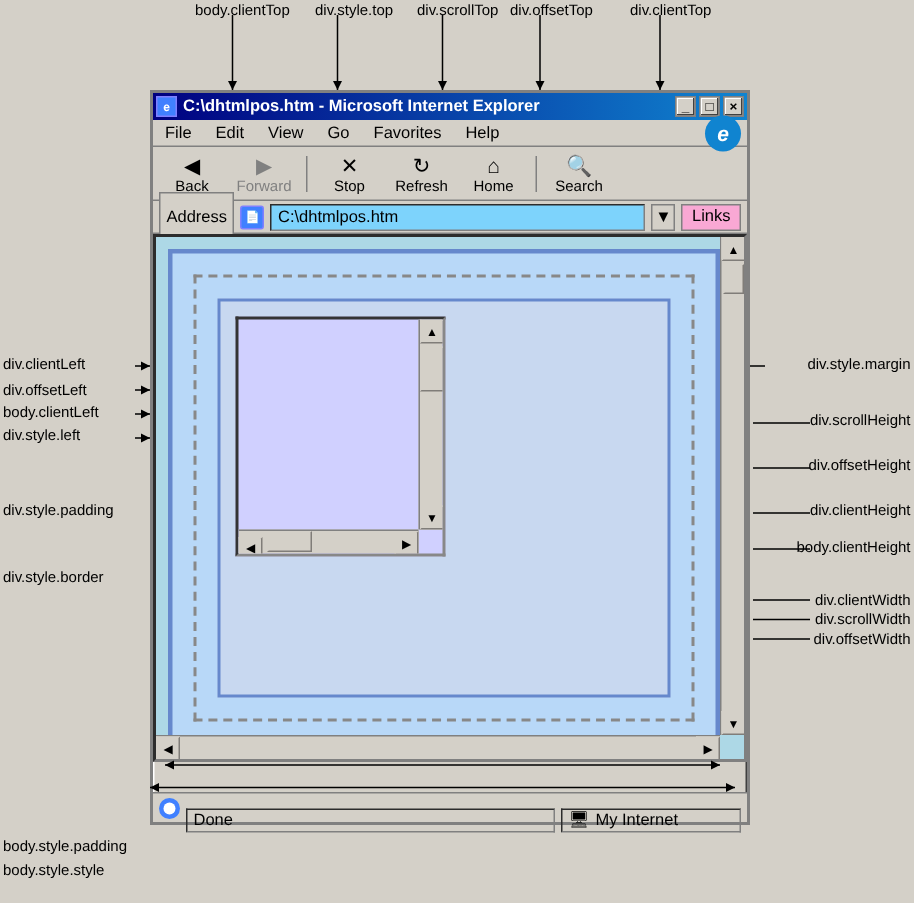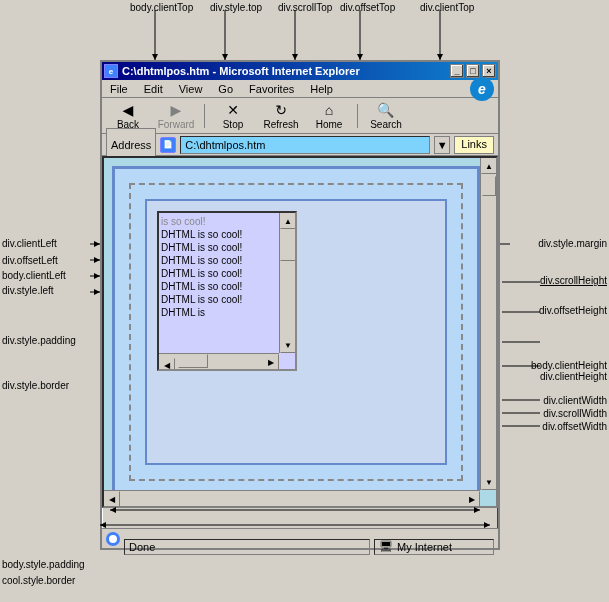--- a/index.html
+++ b/index.html
@@ -154,21 +154,21 @@
     .address-dropdown {
       width: 16px; height: 18px;
       background: #d4d0c8;
       border: 1px solid #808080;
       display: flex; align-items: center; justify-content: center;
       cursor: pointer;
     }
     .links-btn {
       font-size: 11px;
       padding: 1px 6px;
-      background: #fef9c3;
+      background: #f9a8d4;
       border: 1px solid #808080;
       height: 18px;
       cursor: pointer;
     }
 
     
     .browser-content {
       position: relative;
       background: #add8e6;
       overflow: hidden;
@@ -227,32 +227,32 @@
   <div class="label" style="top:2px; left:420px;">div.clientTop</div>
 
   <div class="label" style="top:238px; left:2px;">div.clientLeft</div>
   <div class="label" style="top:255px; left:2px;">div.offsetLeft</div>
   <div class="label" style="top:270px; left:2px;">body.clientLeft</div>
   <div class="label" style="top:285px; left:2px;">div.style.left</div>
   <div class="label" style="top:335px; left:2px;">div.style.padding</div>
   <div class="label" style="top:380px; left:2px;">div.style.border</div>
 
   <div class="label" style="top:238px; right:2px;">div.style.margin</div>
-  <div class="label" style="top:275px; right:2px;text-decoration:underline;">div.scrollHeight</div>
+  <div class="label" style="top:275px; right:2px;">div.scrollHeight</div>
   <div class="label" style="top:305px; right:2px;">div.offsetHeight</div>
-  <div class="label" style="top:335px; right:2px;margin-top:36px;">div.clientHeight</div>
+  <div class="label" style="top:335px; right:2px;">div.clientHeight</div>
   <div class="label" style="top:360px; right:2px;">body.clientHeight</div>
   <div class="label" style="top:395px; right:2px;">div.clientWidth</div>
   <div class="label" style="top:408px; right:2px;">div.scrollWidth</div>
   <div class="label" style="top:421px; right:2px;">div.offsetWidth</div>
 
   <div class="label" style="bottom:78px; left:170px;">body.clientWidth</div>
   <div class="label" style="bottom:58px; left:155px;">body.offsetWidth</div>
   <div class="label" style="bottom:32px; left:2px;">body.style.padding</div>
-  <div class="label" style="bottom:16px; left:2px;">cool.style.border</div>
+  <div class="label" style="bottom:16px; left:2px;">body.style.style</div>
 
   <div class="ie-window" style="position:absolute; top:60px; left:100px; width:400px; height:490px;">
 
     <div class="title-bar">
       <div class="title-bar-left">
         <div class="title-bar-icon">e</div>
         <span>C:\dhtmlpos.htm - Microsoft Internet Explorer</span>
       </div>
       <div class="title-bar-buttons">
         <div class="tb-btn">_</div>
@@ -324,24 +324,20 @@
                 <div style="width:16px; height:30px; background:#d4d0c8; border:1px outset #d4d0c8; margin-top:2px;"></div>
                 <div style="position:absolute; bottom:0; width:16px; height:16px; background:#d4d0c8; border:1px outset #d4d0c8; display:flex; align-items:center; justify-content:center; font-size:8px;">▼</div>
               </div>
 
               <div style="position:absolute; bottom:0; left:0; right:16px; height:16px; background:#d4d0c8; border-top:1px solid #808080;">
                 <div style="width:16px; height:16px; background:#d4d0c8; border:1px outset #d4d0c8; display:inline-flex; align-items:center; justify-content:center; font-size:8px;">◀</div>
                 <div style="display:inline-block; width:30px; height:14px; background:#d4d0c8; border:1px outset #d4d0c8;"></div>
                 <div style="position:absolute; right:0; top:0; width:16px; height:16px; background:#d4d0c8; border:1px outset #d4d0c8; display:flex; align-items:center; justify-content:center; font-size:8px;">▶</div>
               </div>
 
-              <div style="position:absolute; top:0; left:0; right:16px; bottom:16px; overflow:hidden; padding:2px; font-size:10px; line-height:1.3;">
-                <span style="color:#888; font-size:10px;">is so cool!</span><br>
-                <span style="font-size:10px;">DHTML is so cool! DHTML is so cool! DHTML is so cool! DHTML is so cool! DHTML is so cool! DHTML is so cool! DHTML is</span>
-              </div>
             </div>
 
           </div>
         </div>
       </div>
 
       <div style="position:absolute; right:0; top:0; bottom:16px; width:16px; background:#d4d0c8; border-left:1px solid #808080;">
         <div style="width:16px; height:16px; background:#d4d0c8; border:1px outset #d4d0c8; display:flex; align-items:center; justify-content:center; font-size:8px;">▲</div>
         <div style="width:14px; height:20px; background:#d4d0c8; border:1px outset #d4d0c8; margin:2px 1px;"></div>
         <div style="position:absolute; bottom:0; width:16px; height:16px; background:#d4d0c8; border:1px outset #d4d0c8; display:flex; align-items:center; justify-content:center; font-size:8px;">▼</div>

